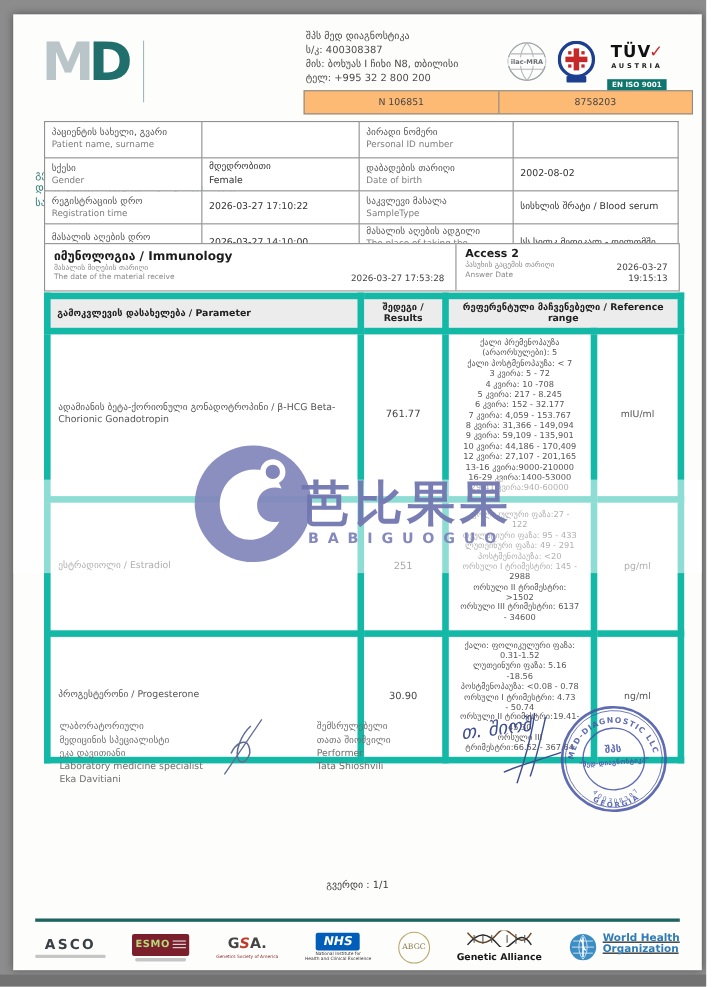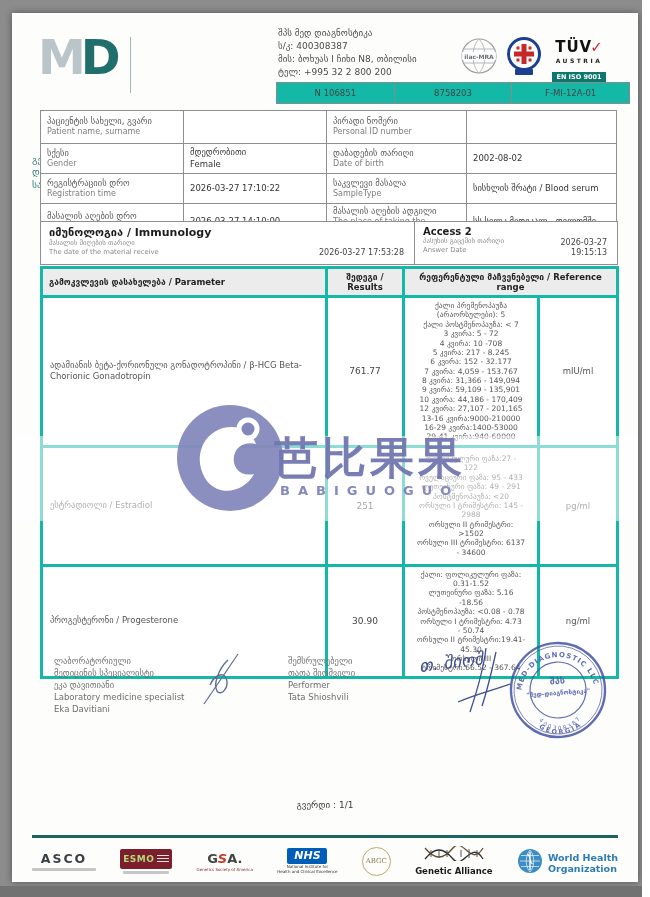--- a/index.html
+++ b/index.html
@@ -17,21 +17,21 @@
   .brand-l1{font-size:15px;color:#206f6d;margin-top:1px;}
   .brand-l2{font-size:22px;font-weight:bold;color:#206f6d;letter-spacing:.5px;}
   .subtitle{position:absolute;left:20px;top:141px;font-size:9.5px;color:#2b7a75;line-height:1.3;}
   .contact{position:absolute;left:266px;top:14px;font-size:9px;color:#4a4a4a;line-height:1.45;}
   .certs{position:absolute;left:448px;top:24px;display:flex;align-items:flex-start;gap:9px;}
   .tuv{text-align:center;width:58px;}
   .tuv-name{font-size:15px;font-weight:bold;color:#111;letter-spacing:1px;line-height:1;}
   .tuv-check{color:#d21f26;font-weight:bold;font-size:15px;margin-left:-2px;}
   .tuv-region{font-size:6px;font-weight:bold;letter-spacing:2.5px;color:#222;margin-top:1px;}
   .tuv-iso{display:inline-block;background:#0f766e;color:#fff;font-size:6.5px;font-weight:bold;padding:1.5px 4px;margin-top:2px;}
-  .doc-numbers{position:absolute;left:264px;top:69px;width:352px;height:20px;border:1px solid #8a8a8a;display:flex;background:#14b8a6;}
+  .doc-numbers{position:absolute;left:264px;top:69px;width:352px;height:20px;border:1px solid #8a8a8a;display:flex;background:#fdba74;}
   .doc-numbers .cell{flex:1;display:flex;align-items:center;justify-content:center;font-size:8.5px;color:#444;}
   .doc-numbers .cell + .cell{border-left:1px solid #8a8a8a;}
 
   
   .ptable{position:absolute;left:28px;top:97px;width:576px;border-collapse:collapse;table-layout:fixed;}
   .ptable td{border:1px solid #8f8f8f;padding:2px 6px;vertical-align:middle;background:#fff;}
   .lka{font-size:8.5px;color:#555;line-height:1.3;}
   .len{font-size:8px;color:#7d7d7d;line-height:1.3;}
   .vcell{font-size:8.5px;color:#333;line-height:1.3;}
   .pt-r1 td{height:28px;} .pt-r td{height:25px;}
@@ -41,21 +41,21 @@
   .imm-left{flex:0 0 357px;border-right:1px solid #8f8f8f;position:relative;padding:4px 8px;}
   .imm-title{font-size:11px;font-weight:bold;color:#1c1c1c;}
   .imm-sub{font-size:6.8px;color:#8a8a8a;line-height:1.3;}
   .imm-date-l{position:absolute;right:10px;bottom:7px;font-size:8px;color:#444;}
   .imm-right{flex:1;position:relative;padding:4px 8px;}
   .imm-acc{font-size:10px;font-weight:bold;color:#1c1c1c;}
   .imm-date-r{position:absolute;right:10px;top:16px;font-size:8px;color:#444;text-align:right;line-height:1.3;}
 
   
   .rtable{position:absolute;left:28px;top:253px;width:576px;border-collapse:collapse;table-layout:fixed;}
-  .rtable td{border:3px solid #14b8a6;background:#fff;}
+  .rtable td{border:6px solid #14b8a6;background:#fff;}
   .hcell{background:#ececec !important;font-weight:bold;font-size:8.5px;color:#222;height:22px;padding:2px 6px;}
   .h-res,.h-ref{text-align:center;}
   .cell-param{font-size:8.5px;color:#555;padding:3px 7px;line-height:1.35;}
   .cell-res{font-size:9px;color:#444;text-align:center;}
   .cell-ref{font-size:7.5px;color:#555;text-align:center;line-height:1.25;padding:3px 4px;}
   .cell-unit{font-size:8.5px;color:#555;text-align:center;}
   .row-hcg td{height:135px;} .row-e2 td{height:110px;} .row-pg td{height:100px;}
 
   
   .sigs{position:absolute;left:28px;top:635px;width:576px;height:120px;}
@@ -74,21 +74,21 @@
   .esmo-name{color:#b6d77a;font-weight:bold;font-size:9px;letter-spacing:.5px;}
   .esmo-lines span{display:block;width:12px;height:1.5px;background:#e3e3e3;margin:1.5px 0;}
   .gsa-row{font-weight:bold;font-size:13px;color:#444;}
   .gsa-s{color:#c0392b;font-style:italic;}
   .gsa-cap{font-size:4px;color:#8a2a2a;margin-top:1px;}
   .nhs-box{width:40px;height:16px;background:#005eb8;border-radius:2px;color:#fff;font-weight:bold;font-style:italic;font-size:11px;display:flex;align-items:center;justify-content:center;margin:0 auto;}
   .nhs-cap{font-size:4px;color:#333;line-height:1.2;margin-top:1px;}
   .abgc-circle{width:27px;height:27px;border:1px solid #b9a86d;border-radius:50%;display:flex;align-items:center;justify-content:center;margin:0 auto;}
   .abgc-name{font-family:"DejaVu Serif",serif;font-size:7px;color:#8a7b4e;}
   .ga-name{font-size:8.5px;font-weight:bold;color:#1a1a1a;margin-top:1px;}
-  .who{display:flex;align-items:flex-end;gap:5px;}
+  .who{display:flex;align-items:flex-start;gap:5px;text-decoration:underline;}
   .who-name{font-size:9.5px;font-weight:bold;color:#2e7bb5;line-height:1.1;text-align:left;}
 
   
   .watermark{position:absolute;left:0;top:378px;width:626px;height:150px;pointer-events:none;z-index:6;}
   .wm-band{position:absolute;left:0;top:45px;width:100%;height:85px;background:rgba(255,255,255,.52);}
   .wm-logo{position:absolute;left:163px;top:12px;}
   .wm-cn{position:absolute;left:262px;top:38px;font-size:44px;font-weight:bold;letter-spacing:4px;color:rgba(113,118,176,.95);}
   .wm-latin{position:absolute;left:268px;top:92px;font-size:13px;font-weight:bold;letter-spacing:8px;color:rgba(126,131,187,.95);}
 </style>
 </head>
@@ -129,21 +129,20 @@
       <div class="tuv">
         <span class="tuv-name">TÜV</span><span class="tuv-check">✓</span>
         <div class="tuv-region">AUSTRIA</div>
         <div class="tuv-iso">EN ISO 9001</div>
       </div>
     </div>
 
     <div class="doc-numbers">
       <div class="cell">N 106851</div>
       <div class="cell">8758203</div>
-      <div class="cell">F-MI-12A-01</div>
     </div>
 
     <table class="ptable">
       <colgroup>
           <col style="width:143px">
           <col style="width:143px">
           <col style="width:140px">
           <col style="width:150px">
         </colgroup>
       <tbody>

